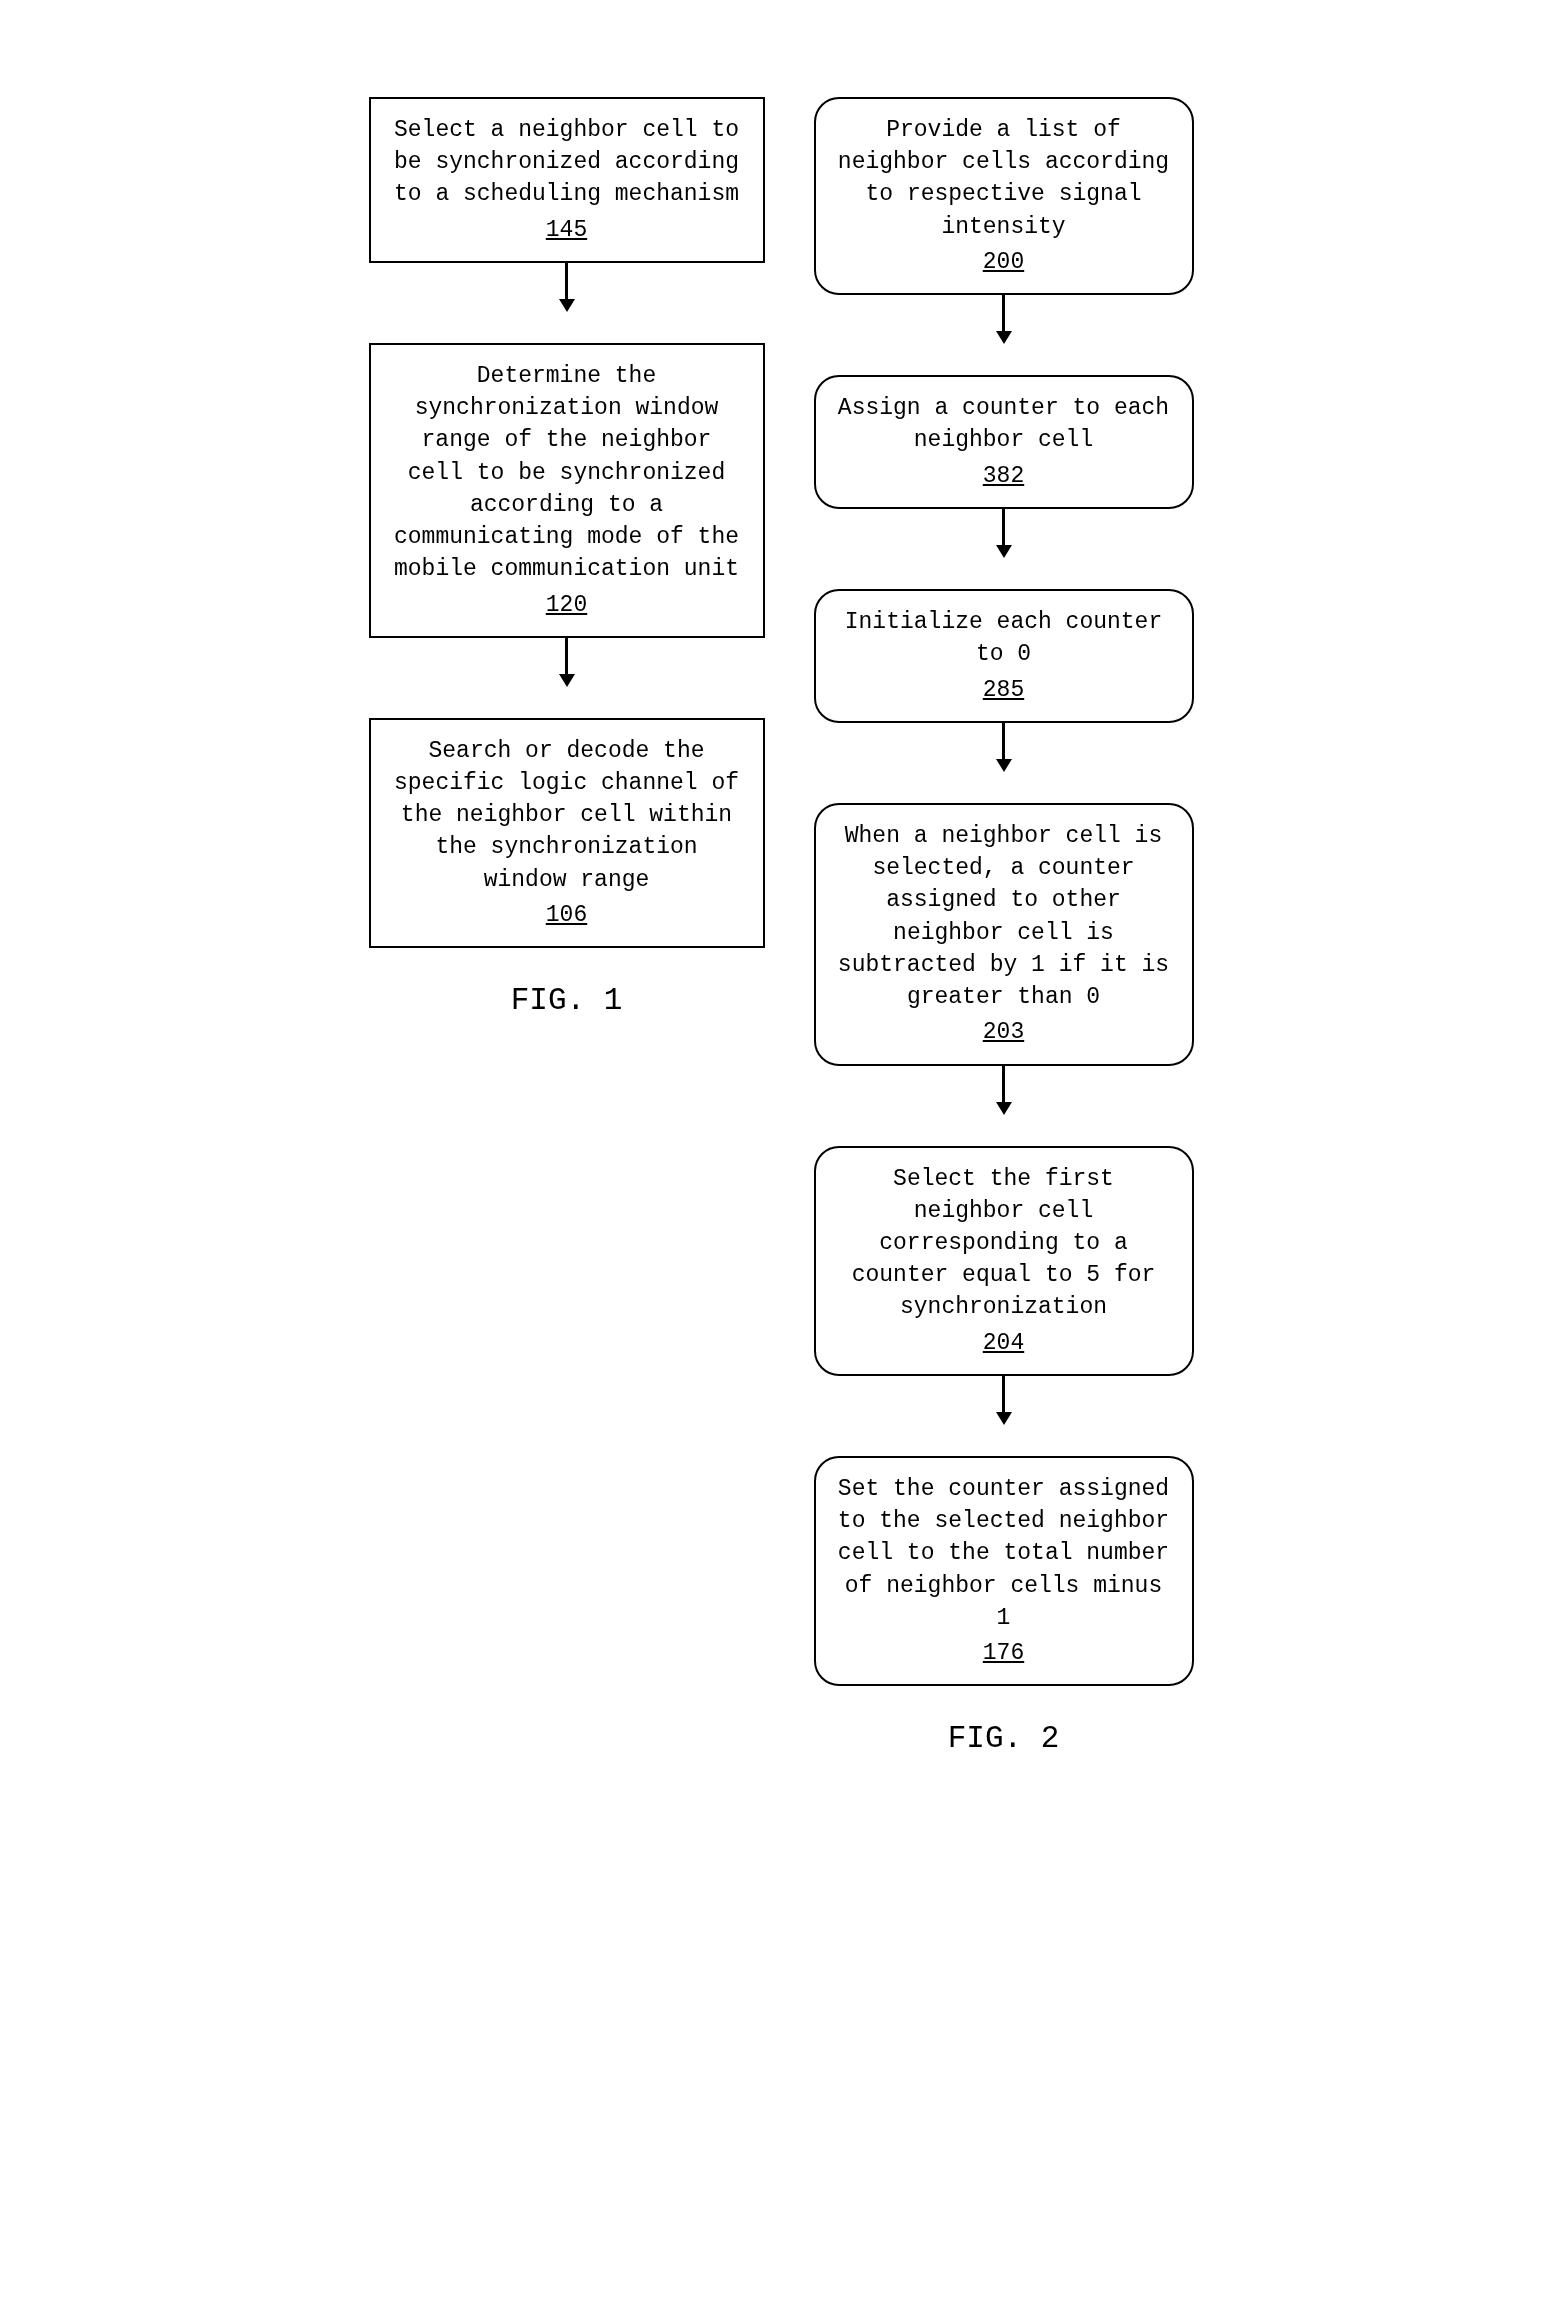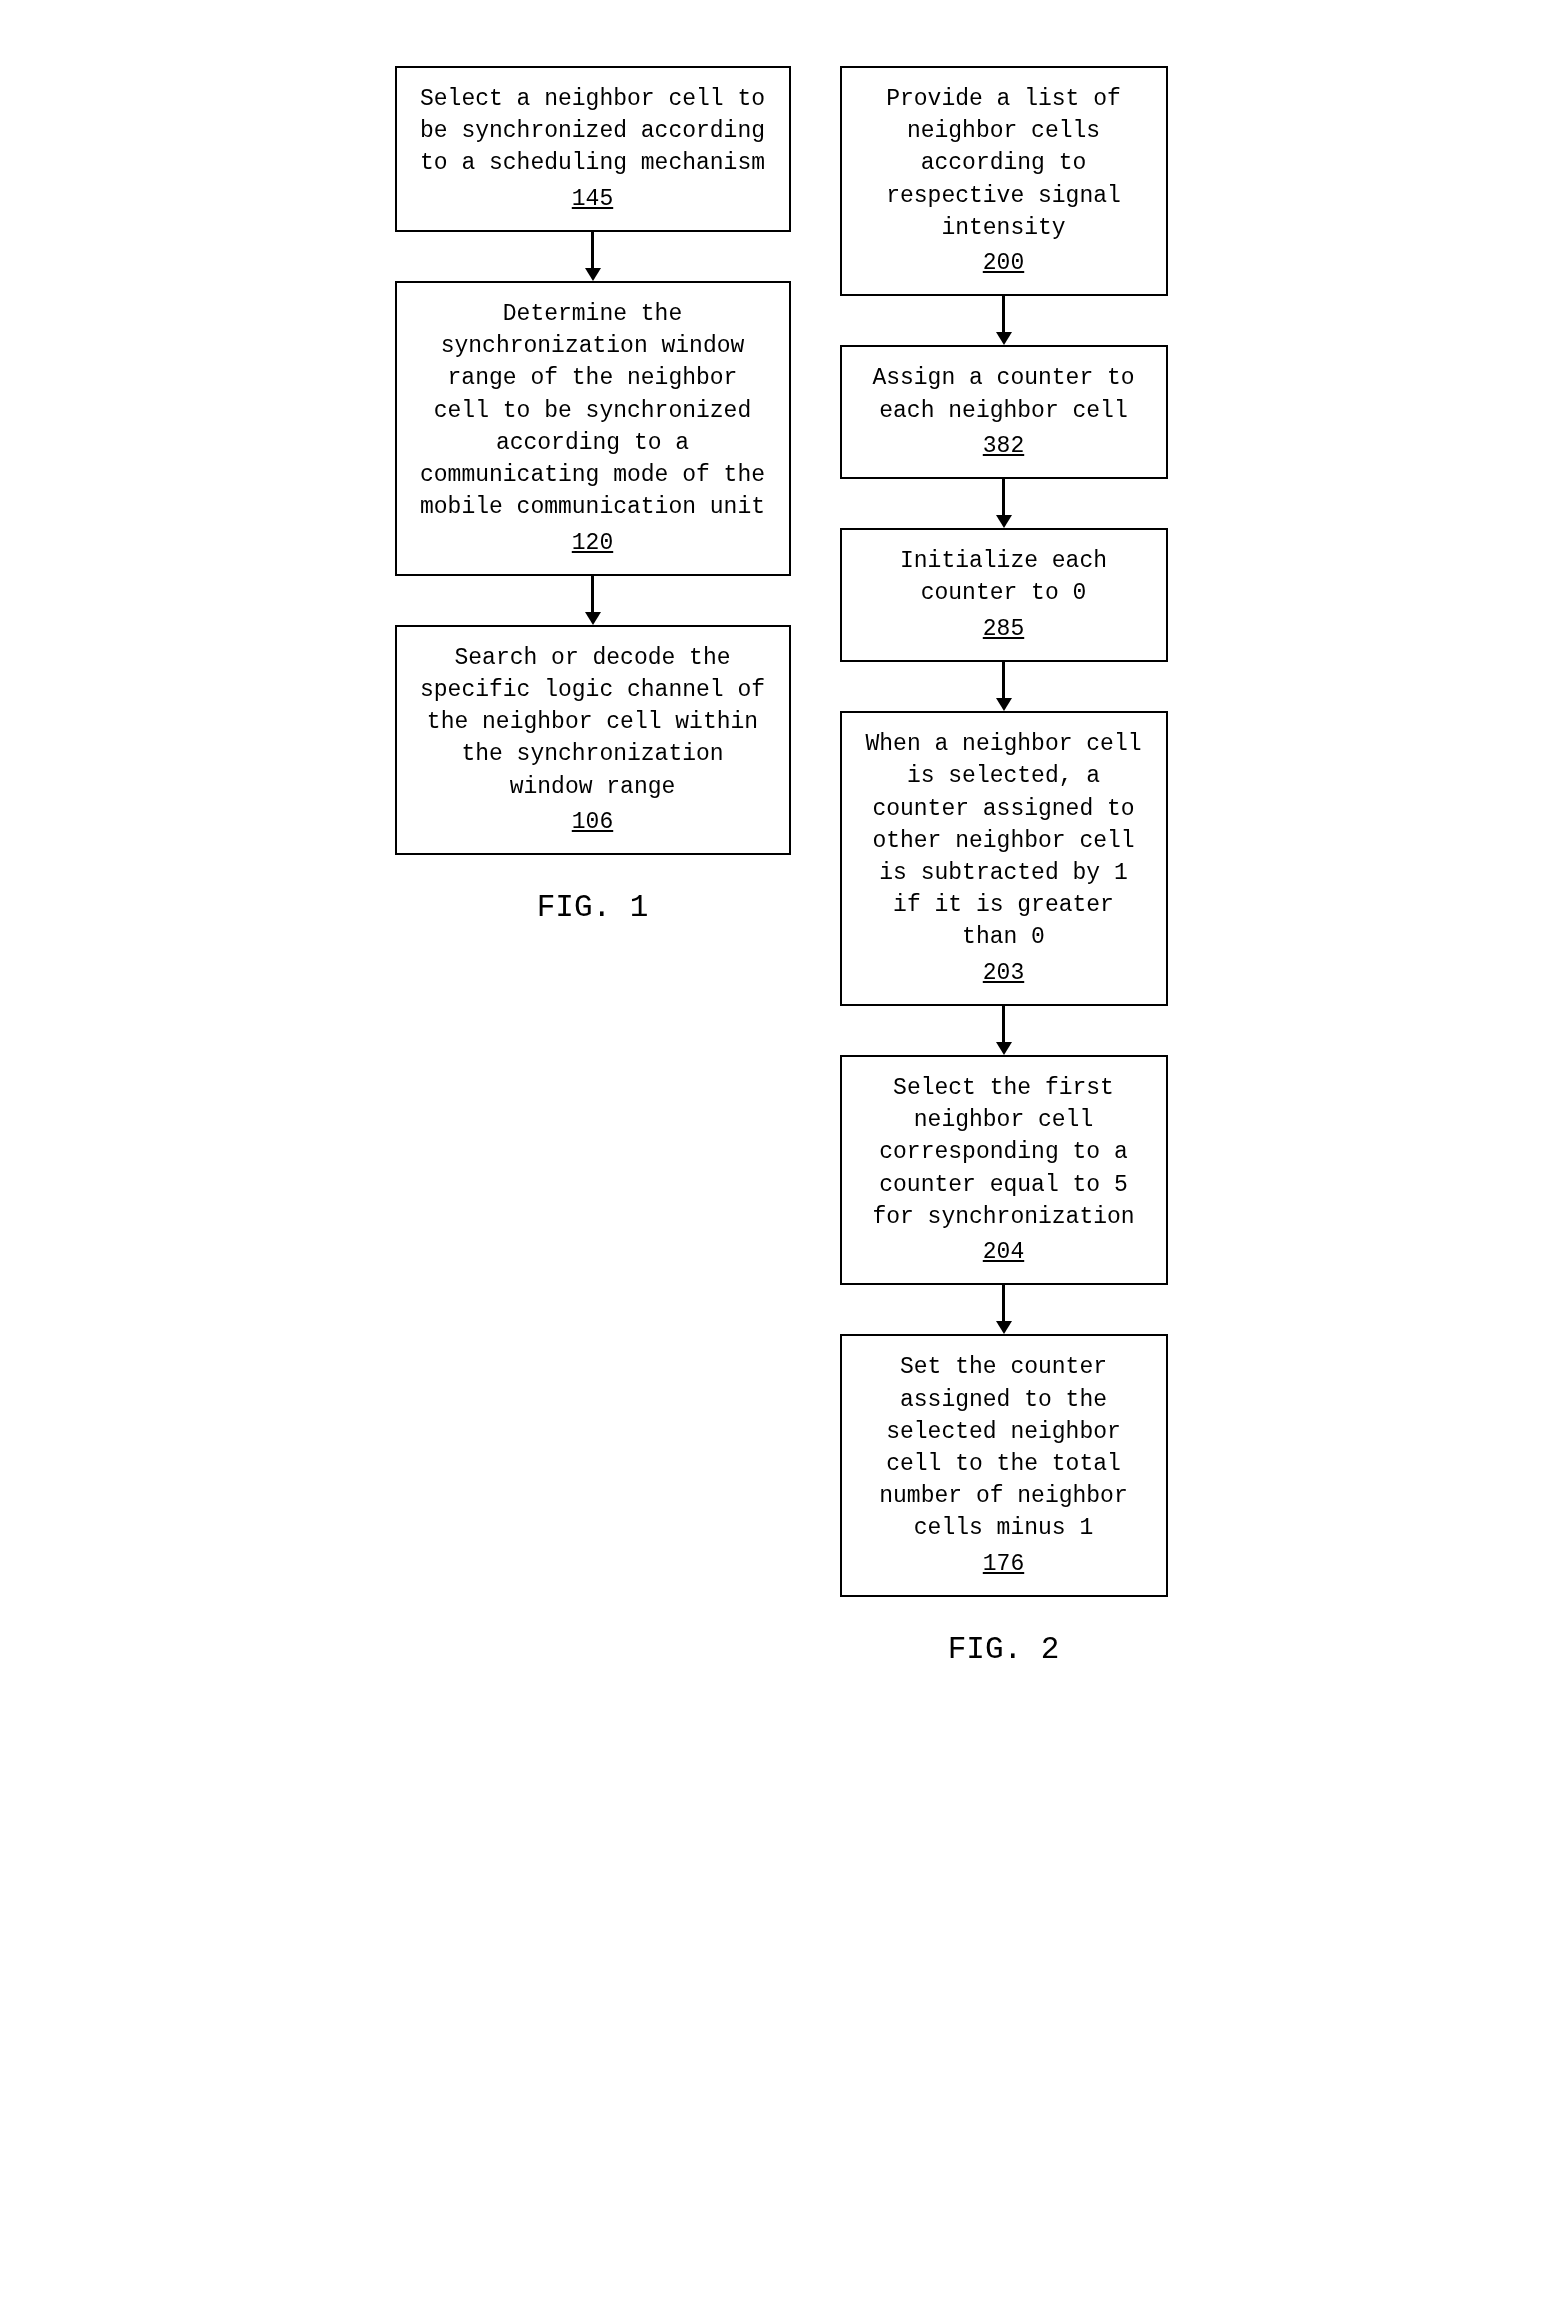--- a/index.html
+++ b/index.html
@@ -39,28 +39,30 @@
     }
 
     .box {
       border: 2.5px solid #000;
       padding: 15px 18px;
       text-align: center;
       font-size: 23px;
       line-height: 1.4;
       background: #fff;
       position: relative;
+      margin-top: 31px;
     }
 
     .fig1 .box {
       width: 396px;
     }
 
     .fig2 .box {
-      width: 328px;
+      width: 380px;
+      border-radius: 25px;
     }
 
     .ref-num {
       display: block;
       text-decoration: underline;
       font-size: 23px;
       margin-top: 3.3px;
       font-family: 'Courier New', Courier, monospace;
     }
 

